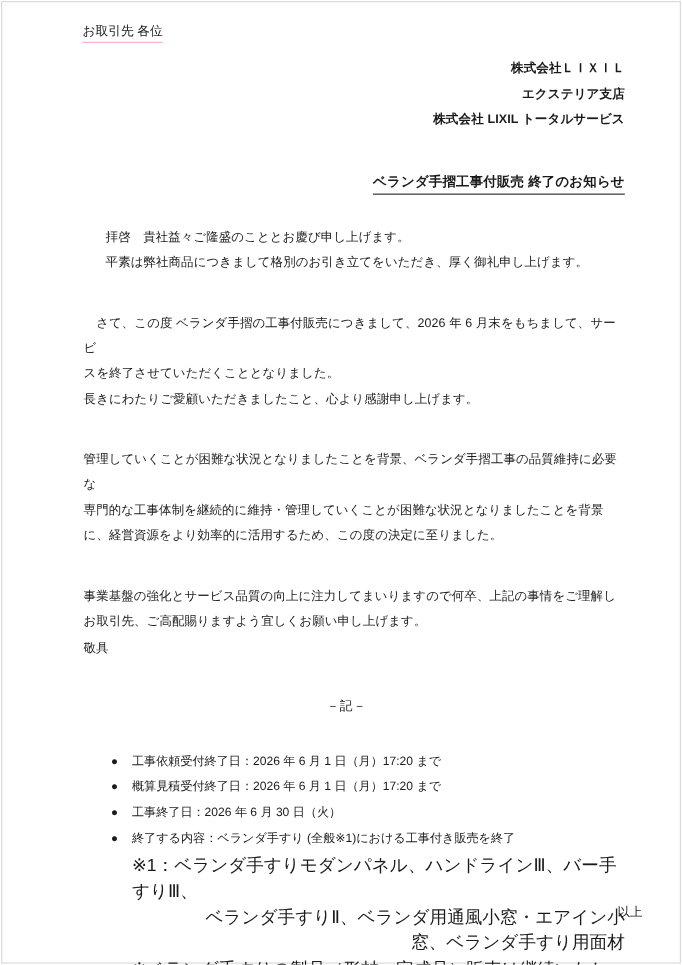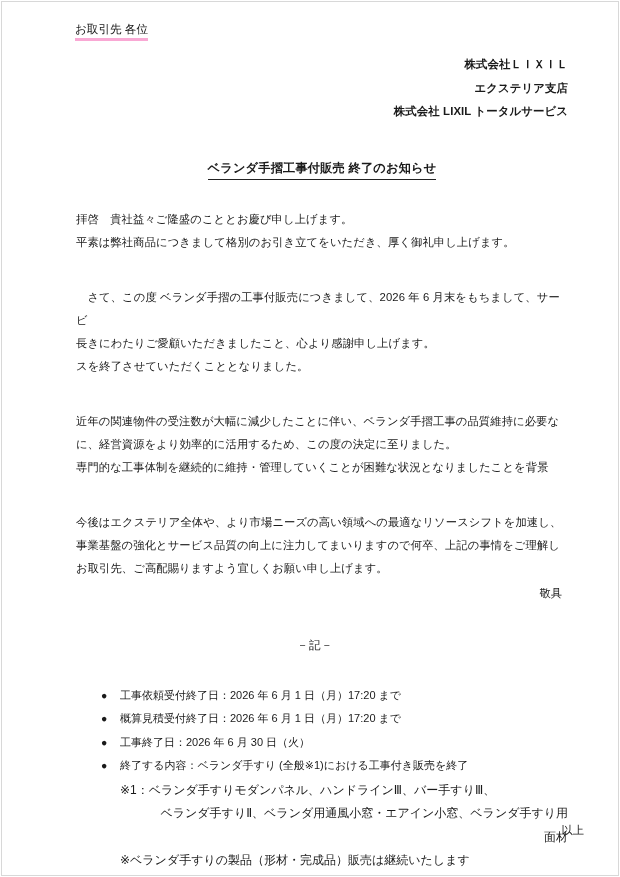--- a/index.html
+++ b/index.html
@@ -55,62 +55,61 @@
 
   
   .addressee-row {
     margin-top: 17px;
     margin-left: -1px;
   }
   .addressee {
     display: inline-block;
     font-size: 11.6px;
     line-height: 17px;
-    border-bottom: 3px solid #f9a8d4;
+    border-bottom: 1px solid #f9a8d4;
     padding-bottom: 1px;
   }
 
   
   .sender {
     margin-top: 12px;
   }
   .sender .line {
     font-size: 11.4px;
     line-height: 23.5px;
     font-weight: 600;
   }
 
   
   .title-row {
     margin-top: 34px;
-    text-align: center;
+    text-align: right;
   }
   .title {
     display: inline-block;
     font-size: 12.2px;
     font-weight: 600;
     line-height: 18px;
     border-bottom: 1px solid #222;
     padding-bottom: 2px;
     letter-spacing: 0.2px;
   }
 
   
   .para {
     margin-top: 20px;
   }
   .para:first-child { margin-top: 0; }
   .para .line { margin: 0; }
 
-  .body-block { margin-top: 28px; }
+  .body-block { margin-top: 28px; margin-left: 20px; }
   .gap-md { margin-top: 32px; }
 
   .closing-row {
     margin-top: 2px;
-    text-align: right;
     padding-right: 6px;
   }
   .closing {
     font-size: 11.3px;
     line-height: 23px;
   }
 
   
   .ki-row {
     margin-top: 30px;
@@ -145,21 +144,21 @@
     line-height: 23.5px;
     white-space: pre-wrap;
   }
 
   
   .notes {
     margin-top: 1px;
     padding-left: 44px;
   }
   .note {
-    font-size: 12px;
+    font-size: 16px;
     line-height: 23.5px;
     white-space: pre-wrap;
   }
   .note-indent {
     padding-left: 37px;
     text-align: right;
   }
   .notes-tail { margin-top: 0; }
 
   
@@ -195,32 +194,31 @@
       <span class="title">ベランダ手摺工事付販売 終了のお知らせ</span>
     </div>
 
     <div class="para body-block">
       <div class="line">拝啓　貴社益々ご隆盛のこととお慶び申し上げます。</div>
       <div class="line">平素は弊社商品につきまして格別のお引き立てをいただき、厚く御礼申し上げます。</div>
     </div>
 
     <div class="para gap-md">
       <div class="line">　さて、この度 ベランダ手摺の工事付販売につきまして、2026 年 6 月末をもちまして、サービ</div>
+      <div class="line">スを終了させていただくこととなりました。</div>
       <div class="line">長きにわたりご愛顧いただきましたこと、心より感謝申し上げます。</div>
-      <div class="line">スを終了させていただくこととなりました。</div>
     </div>
 
     <div class="para gap-md">
-      <div class="line">近年の関連物件の受注数が大幅に減少したことに伴い、ベランダ手摺工事の品質維持に必要な</div>
+      <div class="line">管理していくことが困難な状況となりましたことを背景、ベランダ手摺工事の品質維持に必要な</div>
+      <div class="line">専門的な工事体制を継続的に維持・管理していくことが困難な状況となりましたことを背景</div>
       <div class="line">に、経営資源をより効率的に活用するため、この度の決定に至りました。</div>
-      <div class="line">専門的な工事体制を継続的に維持・管理していくことが困難な状況となりましたことを背景</div>
     </div>
 
     <div class="para gap-md">
-      <div class="line">今後はエクステリア全体や、より市場ニーズの高い領域への最適なリソースシフトを加速し、</div>
       <div class="line">事業基盤の強化とサービス品質の向上に注力してまいりますので何卒、上記の事情をご理解し</div>
       <div class="line">お取引先、ご高配賜りますよう宜しくお願い申し上げます。</div>
     </div>
 
     <div class="closing-row">
       <span class="closing">敬具</span>
     </div>
 
     <div class="ki-row">
       <span class="ki">－記－</span>

